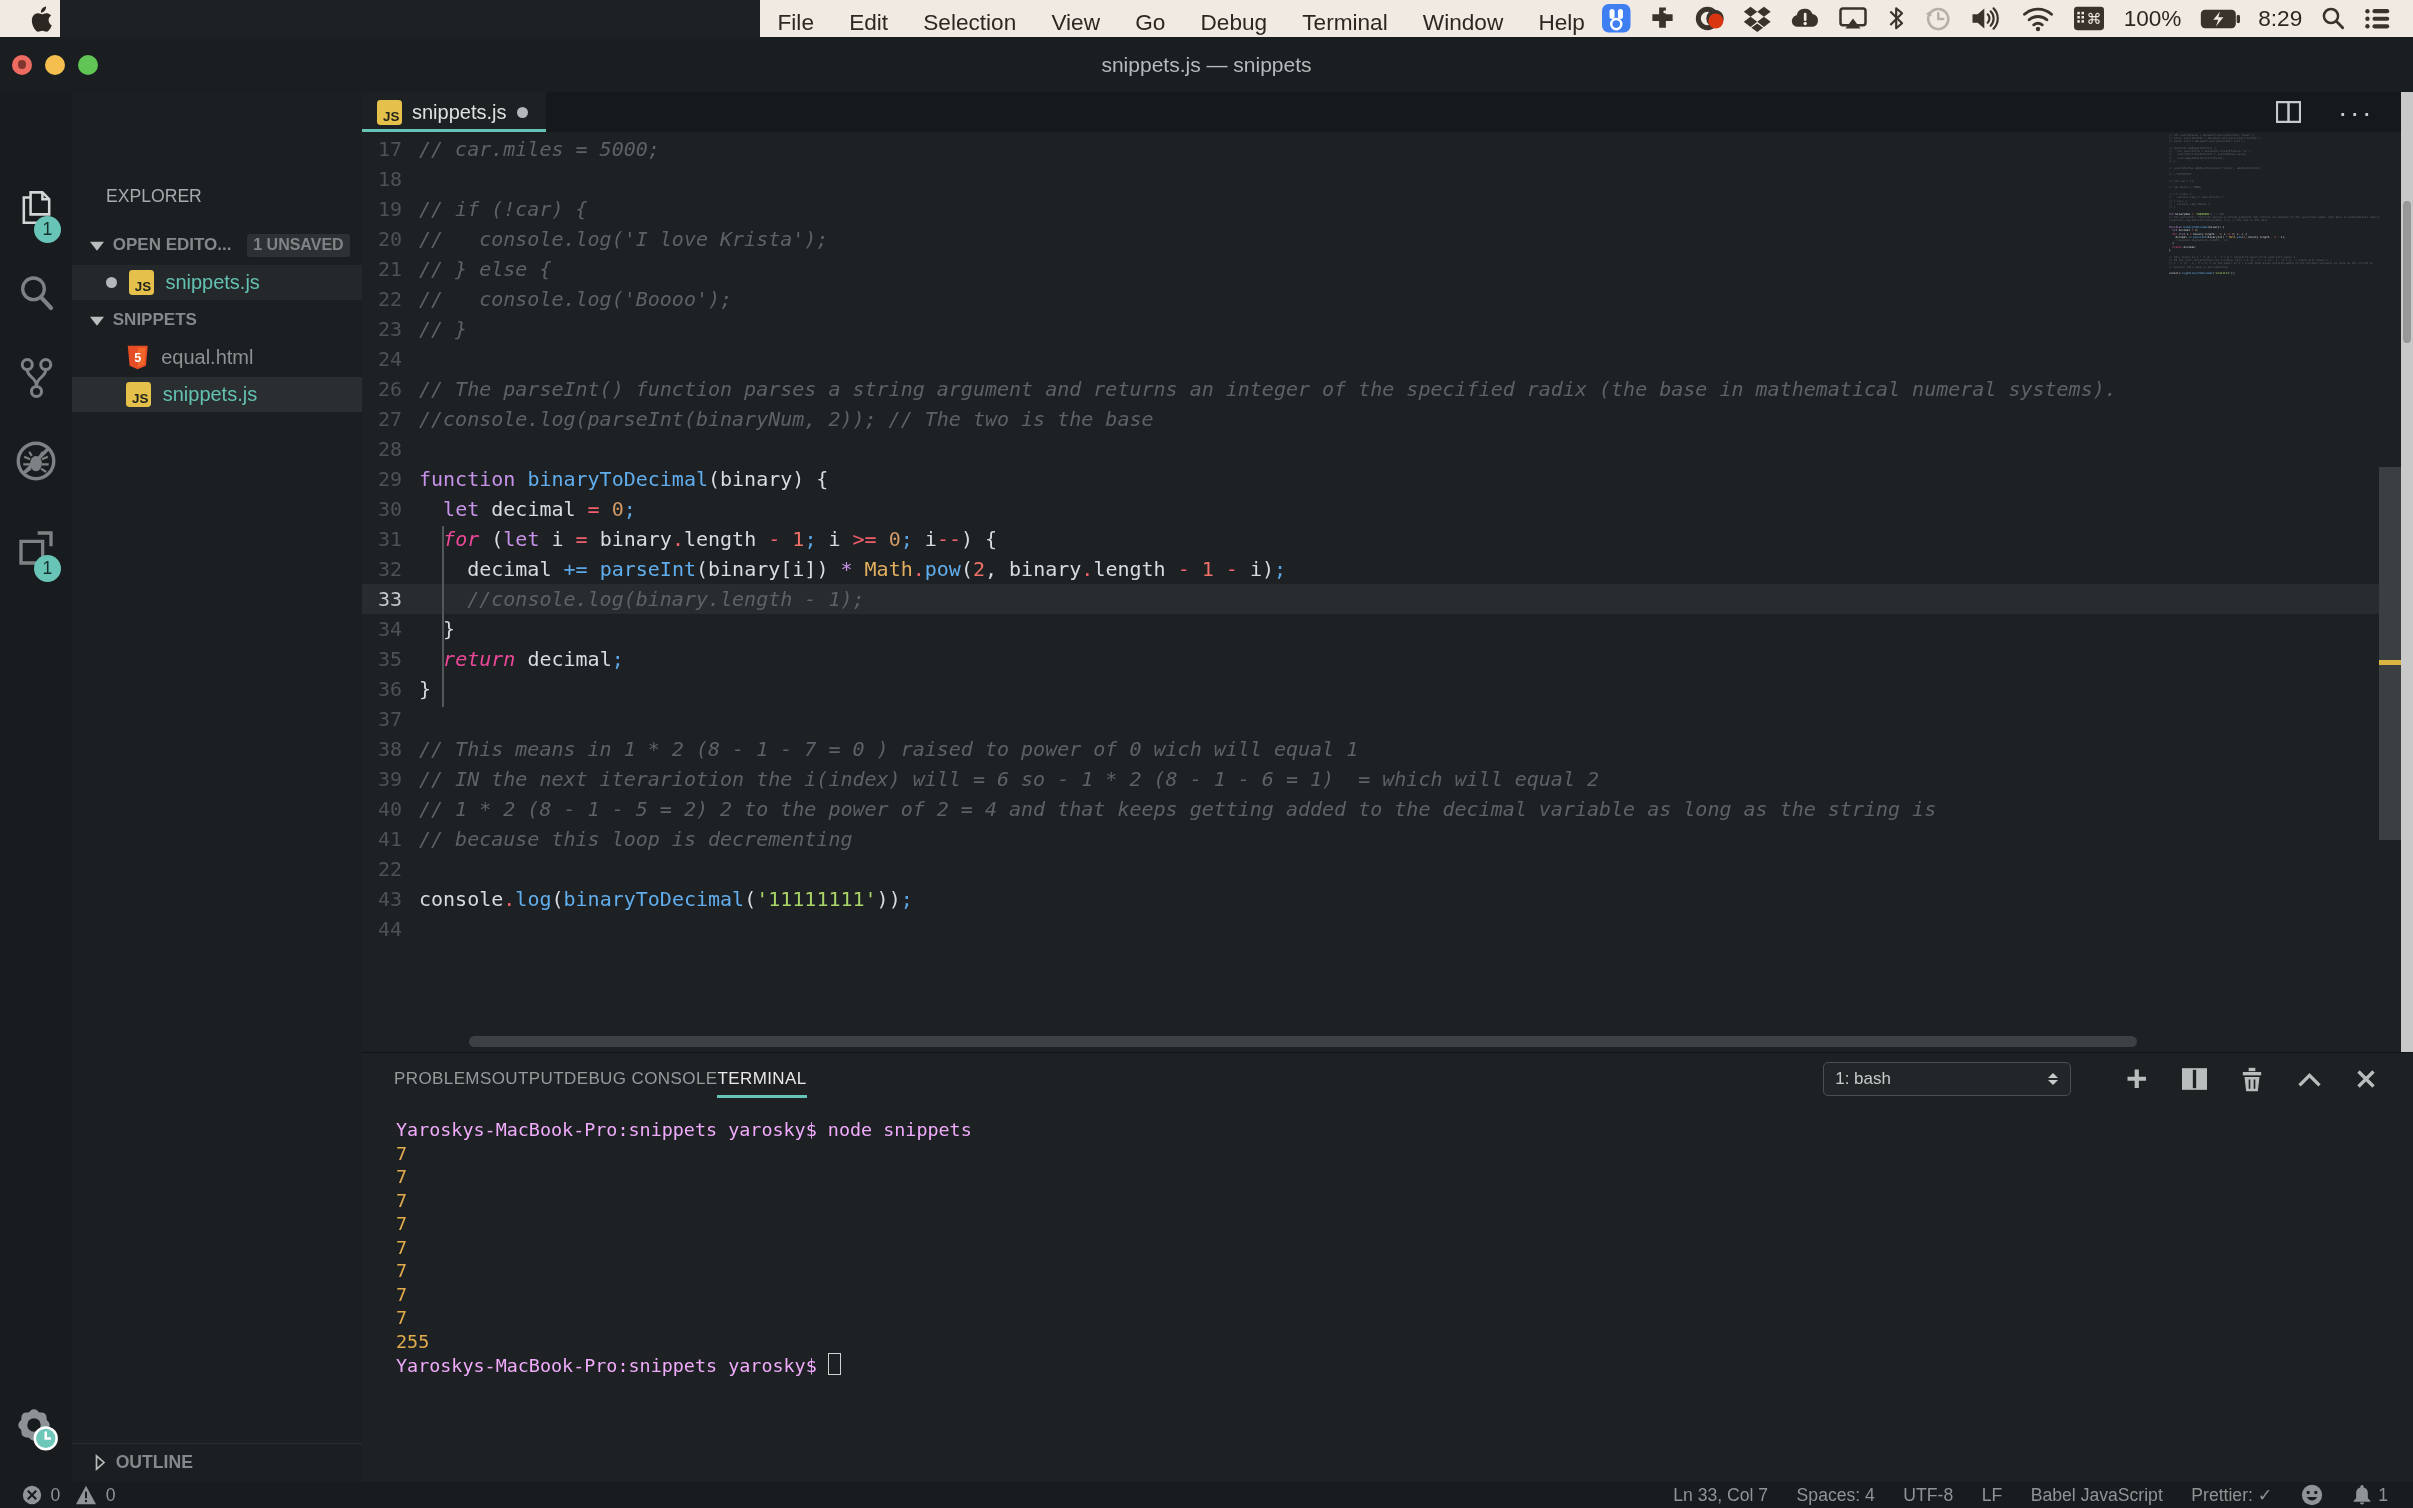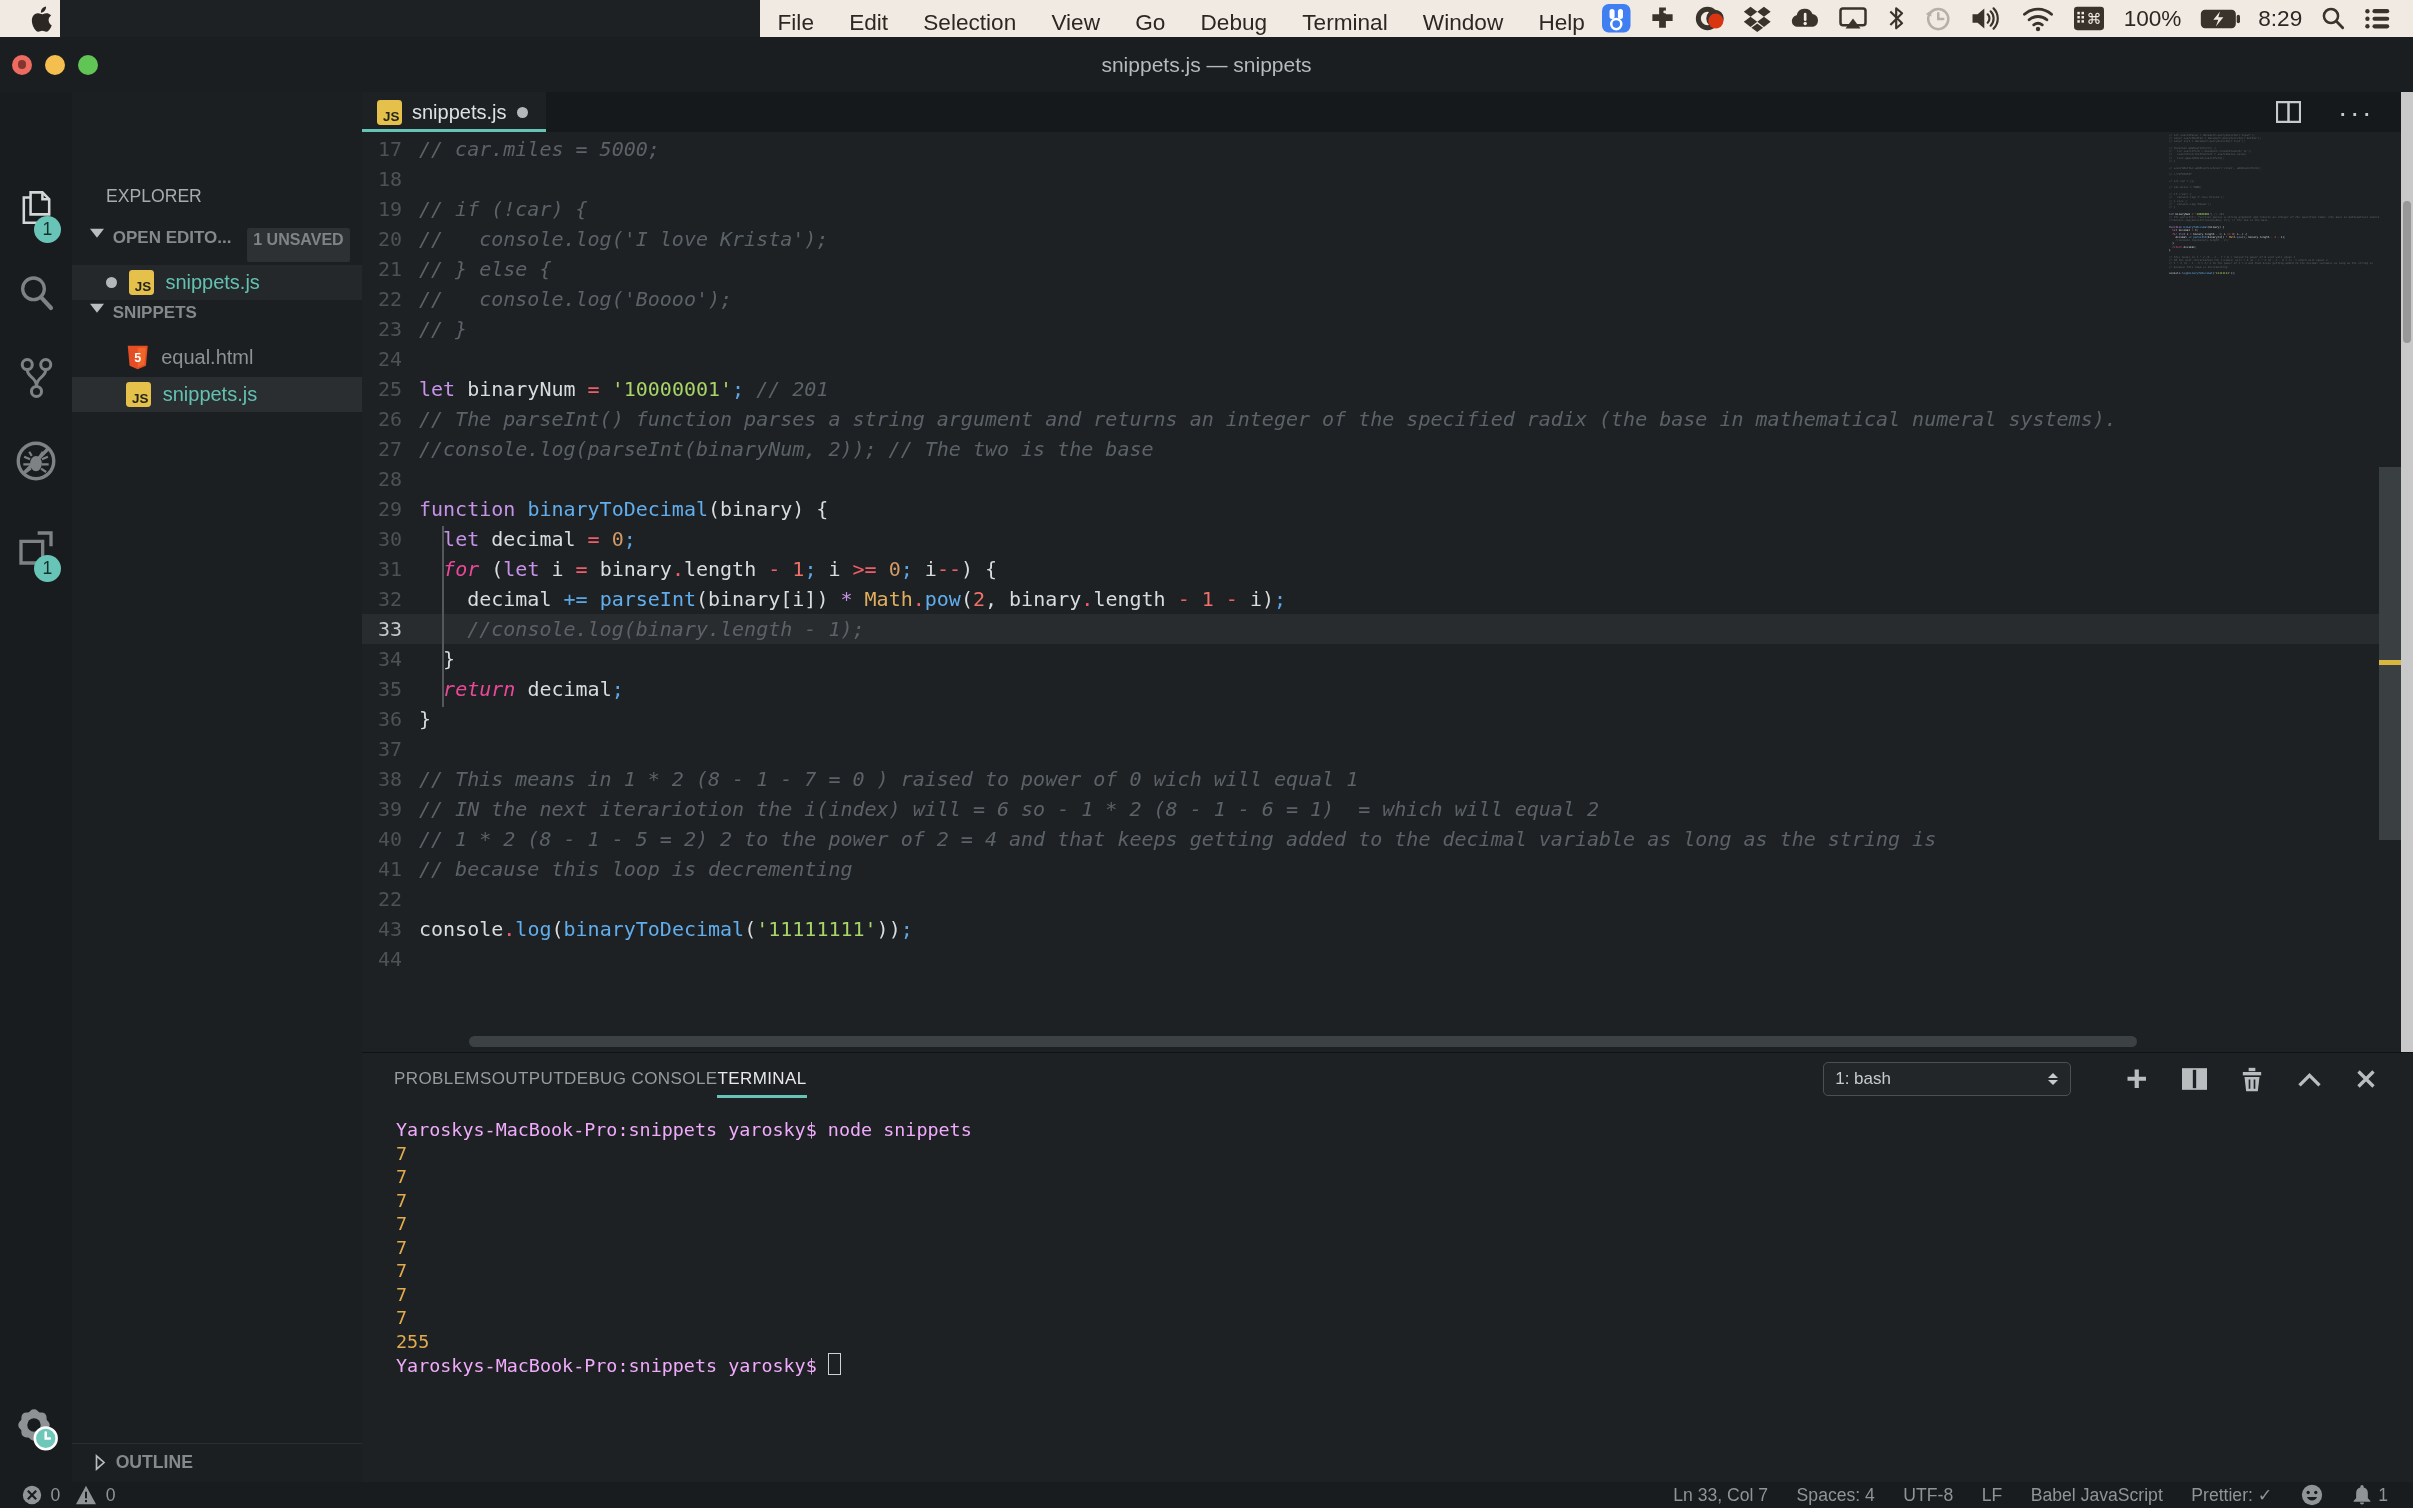--- a/index.html
+++ b/index.html
@@ -24,21 +24,21 @@
   .tl.yellow{background:#f5bf4f;}
   .tl.green{background:#61c555;}
   
   .activitybar{position:absolute;left:0;top:92px;width:72px;height:1390px;background:#191c1e;}
   .act-icon{position:absolute;left:0;width:72px;display:flex;justify-content:center;}
   .badge{position:absolute;width:27px;height:27px;border-radius:50%;background:#68c4b7;color:#16312d;
          font-size:17.6px;display:flex;align-items:center;justify-content:center;font-weight:400;}
   
   .sidebar{position:absolute;left:72px;top:92px;width:290px;height:1390px;background:#1c1f21;color:#9ba0a2;}
   .sb-title{position:absolute;left:34px;top:94px;font-size:17.6px;color:#a7abad;}
-  .sb-sec-head{position:absolute;left:0;width:290px;height:34px;display:flex;
+  .sb-sec-head{position:absolute;left:0;width:290px;height:34px;display:flex;align-items:center;
                font-size:17px;font-weight:700;color:#85898b;}
   .sb-sec-head .tri{width:0;height:0;border-left:7.5px solid transparent;border-right:7.5px solid transparent;
                     border-top:9.2px solid #b9bdbe;margin:0 8.4px 0 18.4px;transform:translateY(0.8px);}
   .sb-badge{margin-left:auto;margin-right:11.7px;background:#2d3133;color:#7f8486;font-size:16px;font-weight:700;
             padding:2.5px 6.7px;border-radius:2.5px;}
   .sb-row{position:absolute;left:0;width:290px;height:35px;display:flex;align-items:center;font-size:20px;}
   .sb-row .dot{width:11px;height:11px;border-radius:50%;background:#b4b8ba;margin-left:34px;margin-right:11.7px;flex:0 0 auto;}
   .file-js .name{color:#63c1b2;}
   .file-html .name{color:#8d9193;}
   .js-icon{width:25px;height:25px;border-radius:3.4px;background:#e5c04b;color:#22251c;font-weight:700;font-size:13.4px;
@@ -397,24 +397,20 @@
           <div class="gutter">22</div>
           <pre class="code-text"><span class="tk-cm">//   console.log('Boooo');</span></pre>
         </div>
         <div class="code-row">
           <div class="gutter">23</div>
           <pre class="code-text"><span class="tk-cm">// }</span></pre>
         </div>
         <div class="code-row">
           <div class="gutter">24</div>
           <pre class="code-text"></pre>
-        </div>
-        <div class="code-row">
-          <div class="gutter">25</div>
-          <pre class="code-text"><span class="tk-kw">let</span><span class="tk-pl"> binaryNum </span><span class="tk-opr">=</span><span class="tk-pl"> </span><span class="tk-st">'10000001'</span><span class="tk-opb">;</span><span class="tk-cm"> // 201</span></pre>
         </div>
         <div class="code-row">
           <div class="gutter">26</div>
           <pre class="code-text"><span class="tk-cm">// The parseInt() function parses a string argument and returns an integer of the specified radix (the base in mathematical numeral systems).</span></pre>
         </div>
         <div class="code-row">
           <div class="gutter">27</div>
           <pre class="code-text"><span class="tk-cm">//console.log(parseInt(binaryNum, 2)); // The two is the base</span></pre>
         </div>
         <div class="code-row">

